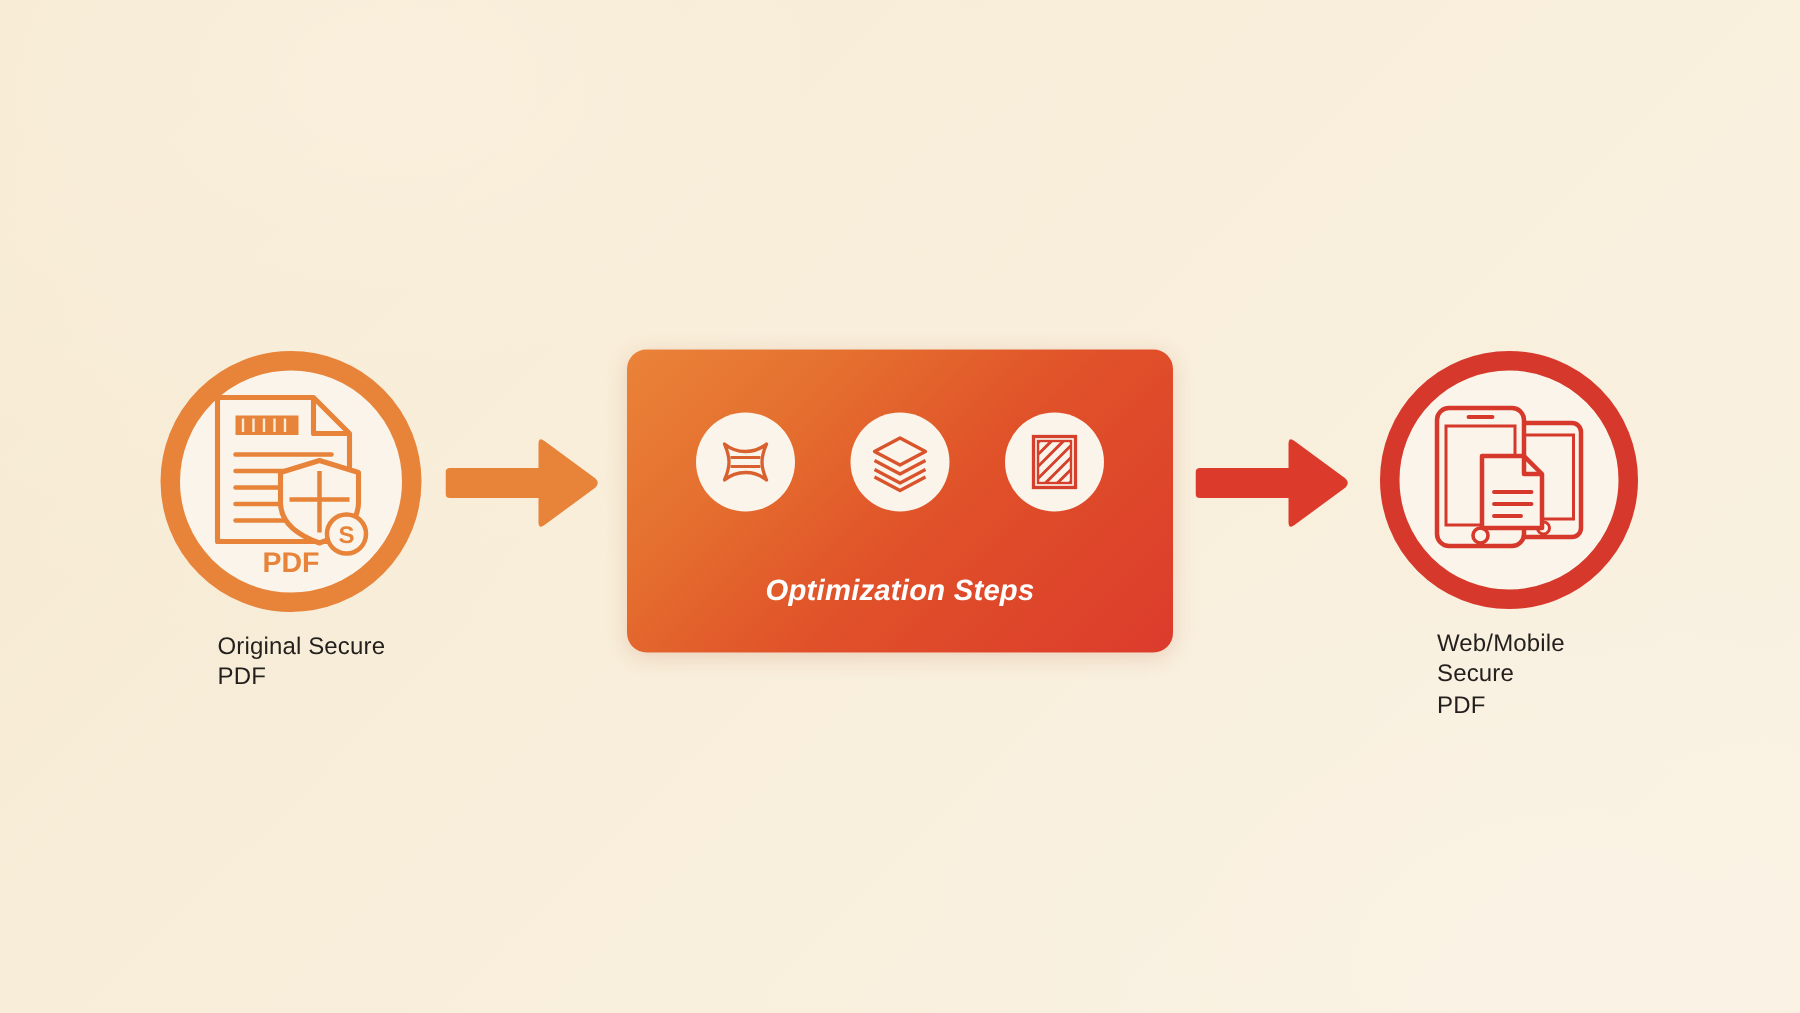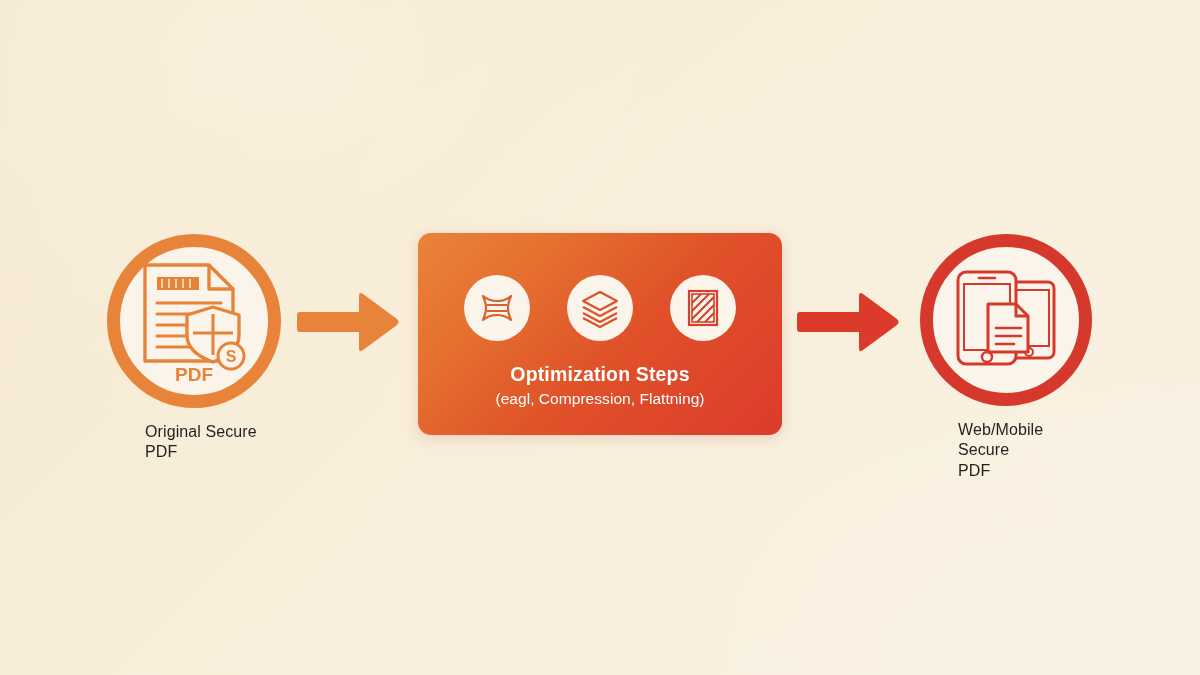--- a/index.html
+++ b/index.html
@@ -113,23 +113,24 @@
     width: 66px;
     height: 66px;
     border-radius: 50%;
     background: #faf4ea;
     display: flex;
     align-items: center;
     justify-content: center;
   }
 
   .panel-caption {
-    margin-top: 22px;
+    margin-top: 42px;
     text-align: center;
     color: #ffffff;
+    font-style: italic;
   }
   .panel-title {
     font-size: 19.5px;
     font-weight: bold;
     letter-spacing: 0.15px;
     line-height: 1.2;
   }
   .panel-subtitle {
     font-size: 15.5px;
     margin-top: 4px;
@@ -223,21 +224,20 @@
             <line x1="22" y1="44" x2="40" y2="26"></line>
             <line x1="30" y1="44" x2="40" y2="34"></line>
           </g>
         </svg>
       </div>
 
     </div>
 
     <div class="panel-caption">
       <div class="panel-title">Optimization Steps</div>
-      <div class="panel-subtitle">(eagl, Compression, Flattning)</div>
     </div>
   </div>
 
   <svg class="arrow" id="arrow-right" viewBox="0 0 104 64">
     <path d="M3 22 H62 V6 Q62 1 66 4 L100 29 Q103 32 100 35 L66 60 Q62 63 62 58 V42 H3 Q0 42 0 39 V25 Q0 22 3 22 Z" fill="#dc3b2c"></path>
   </svg>
 
   <div class="node" id="node-target">
     <div class="ring">
       <svg width="116" height="112" viewBox="0 0 116 112">

